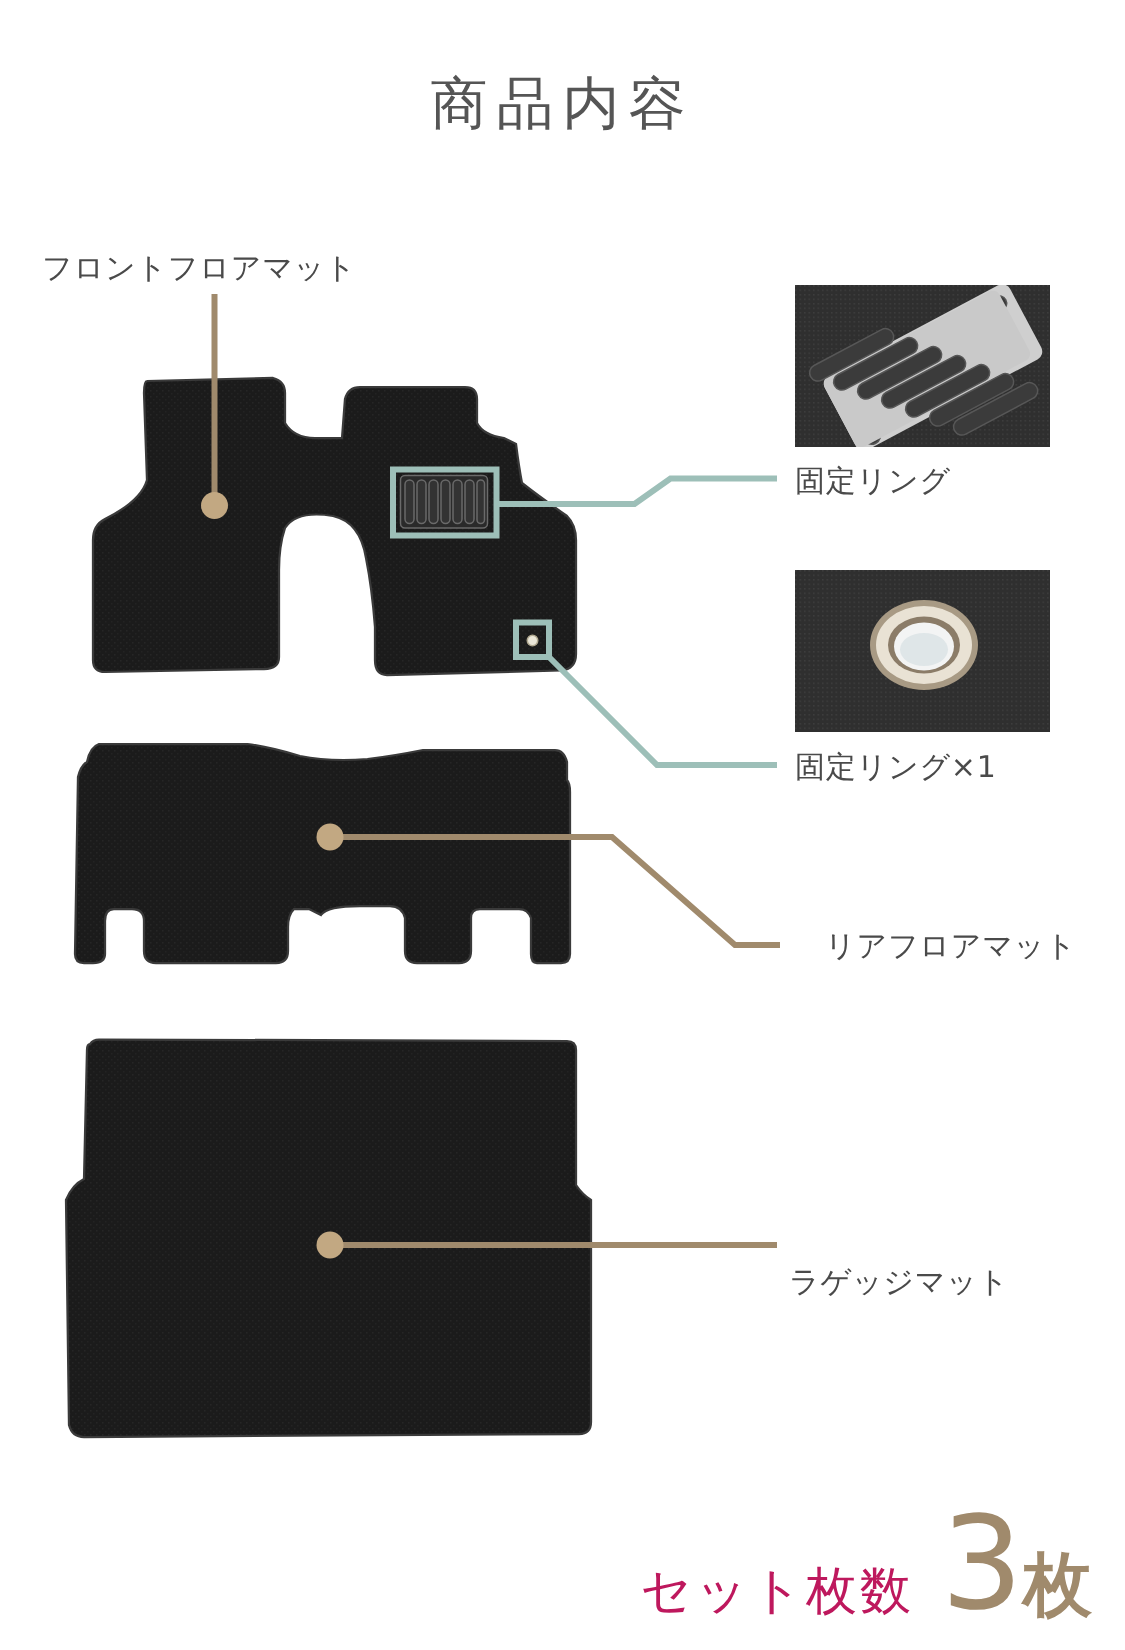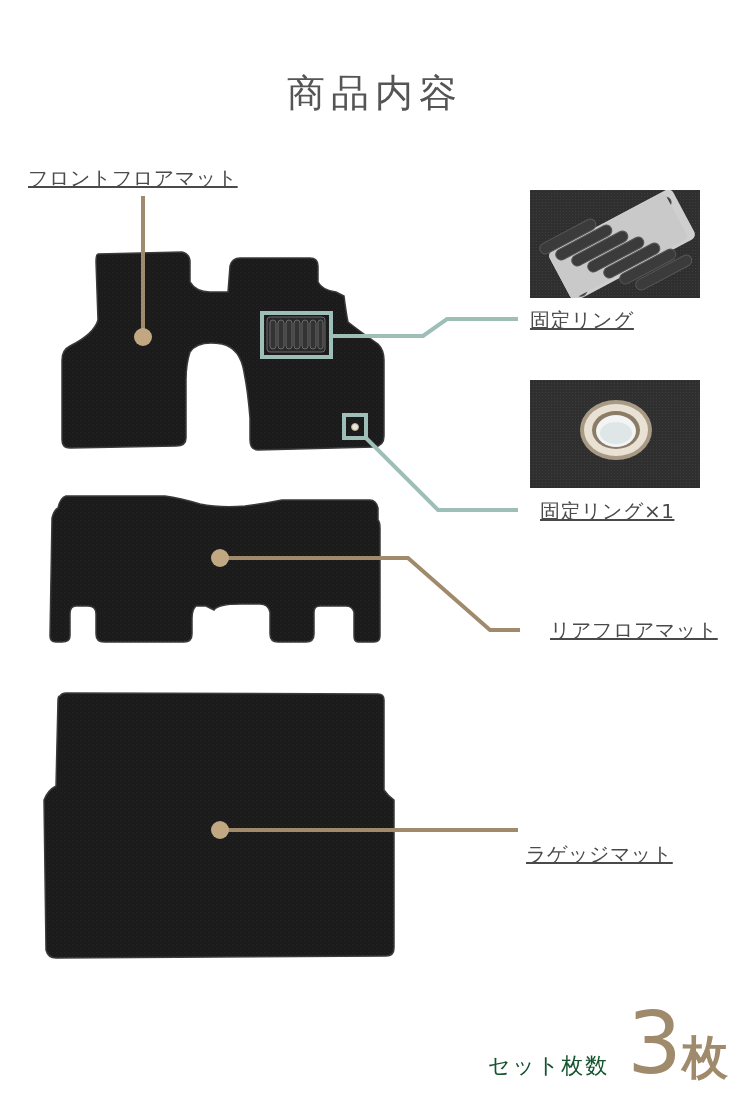--- a/index.html
+++ b/index.html
@@ -1,22 +1,22 @@
 <!DOCTYPE html>
 <html><head>
 <meta charset="utf-8">
 <style>
   html,body{margin:0;padding:0;background:#ffffff;}
   body{width:750px;height:1100px;position:relative;overflow:hidden;font-family:"DejaVu Sans","Liberation Sans",sans-serif;color:#4a4a4a;}
-  .title{position:absolute;top:44px;left:0;width:750px;text-align:center;font-size:38px;letter-spacing:6px;color:#555;font-weight:300;margin-top:24px;}
-  .label{position:absolute;font-size:20px;color:#4a4a4a;white-space:nowrap;letter-spacing:0.5px;text-decoration:underline;}
+  .title{position:absolute;top:44px;left:0;width:750px;text-align:center;font-size:38px;letter-spacing:6px;color:#555;font-weight:300;}
+  .label{position:absolute;font-size:20px;color:#4a4a4a;white-space:nowrap;letter-spacing:0.5px;}
   svg.canvas{position:absolute;left:0;top:0;}
   .photo{position:absolute;overflow:hidden;background:#2e2e2e;}
   .count{position:absolute;right:22px;top:1000px;white-space:nowrap;}
-  .count .lbl{font-size:22px;color:#14532d;letter-spacing:2px;vertical-align:baseline;}
+  .count .lbl{font-size:34px;color:#be185d;letter-spacing:2px;vertical-align:baseline;}
   .count .num{font-size:86px;color:#a08a6c;font-weight:400;vertical-align:baseline;margin-left:18px;line-height:1;}
   .count .unit{font-size:46px;color:#a08a6c;font-weight:bold;vertical-align:baseline;}
 </style>
 </head>
 <body>
 
 <div class="title">商品内容</div>
 
 <svg class="canvas" width="750" height="1100" viewBox="0 0 750 1100">
   <defs>
@@ -114,21 +114,21 @@
 <div class="photo" style="left:530px;top:380px;width:170px;height:108px;">
   <svg width="170" height="108" viewBox="0 0 170 108">
     <rect width="170" height="108" fill="url(#felt)"></rect>
     <ellipse cx="86" cy="50" rx="36" ry="30" fill="#a89a84"></ellipse>
     <ellipse cx="86" cy="50" rx="32" ry="26" fill="#e9e2d4"></ellipse>
     <ellipse cx="86" cy="50" rx="24" ry="19" fill="#8b7c68"></ellipse>
     <ellipse cx="86" cy="51" rx="20" ry="16" fill="#f3f4f4"></ellipse>
     <ellipse cx="86" cy="53" rx="16" ry="11" fill="#dfe6e8"></ellipse>
   </svg>
 </div>
-<div class="label" style="left:530px;top:498px;margin-left:10px;">固定リング×1</div>
+<div class="label" style="left:530px;top:498px;">固定リング×1</div>
 
 <div class="label" style="left:28px;top:165px;">フロントフロアマット</div>
 <div class="label" style="left:550px;top:617px;">リアフロアマット</div>
 <div class="label" style="left:526px;top:817px;margin-top:24px;">ラゲッジマット</div>
 
 <div class="count">
   <span class="lbl">セット枚数</span><span class="num">3</span><span class="unit">枚</span>
 </div>
 
 </body></html>

